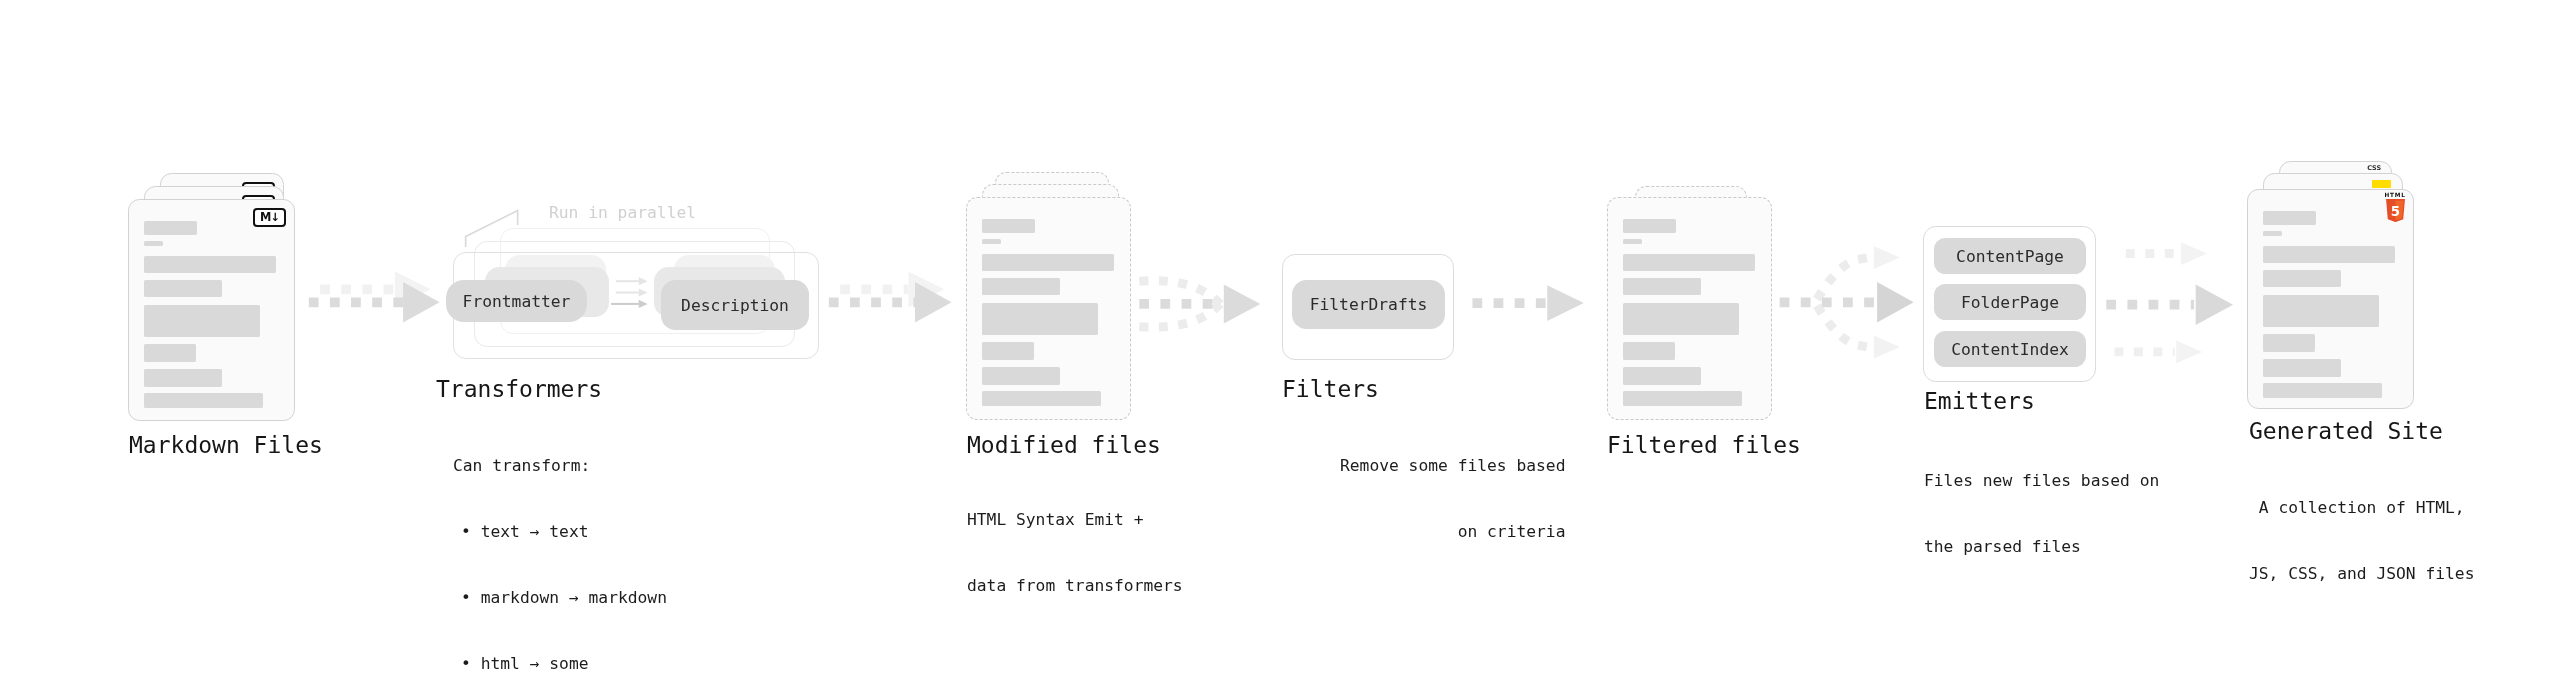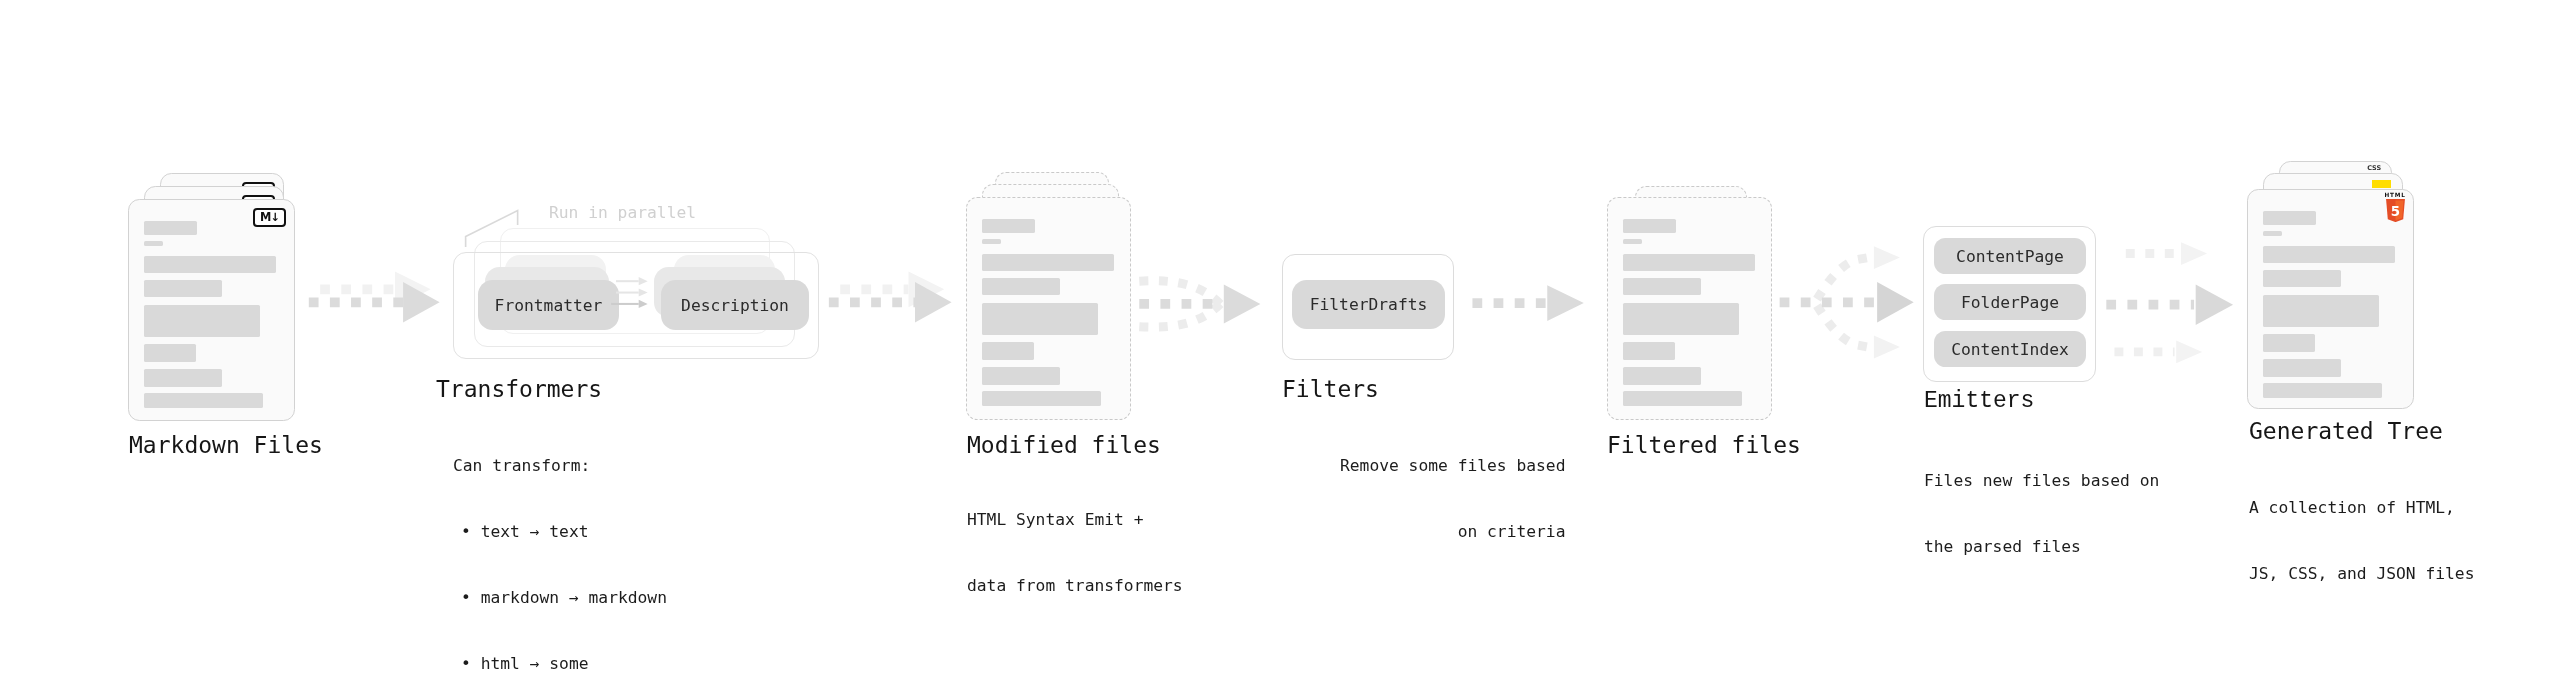--- a/index.html
+++ b/index.html
@@ -64,21 +64,21 @@
     <div class="layerbox" style="left:500px;top:228px;width:270px;height:106px;border:1.6px solid #f0f0f0;"></div>
     <div class="layerbox" style="left:474px;top:241px;width:321px;height:106px;border:1.6px solid #e9e9e9;"></div>
 
     <div class="pill echo2" style="left:505px;top:255px;width:101px;height:50px;"></div>
     <div class="pill echo1" style="left:485px;top:267px;width:124px;height:50px;"></div>
     <div class="pill echo2" style="left:674px;top:255px;width:101px;height:50px;"></div>
     <div class="pill echo1" style="left:654px;top:267px;width:131px;height:50px;"></div>
 
     <div class="layerbox" style="left:453px;top:252px;width:366px;height:107px;border:1.6px solid #e1e1e1;"></div>
 
-    <div class="pill" style="left:478px;top:280px;width:141px;height:50px;">Frontmatter</div>
+    <div class="pill" style="left:446px;top:280px;width:141px;height:42px;border-radius:18px;">Frontmatter</div>
     <div class="pill" style="left:661px;top:280px;width:148px;height:50px;">Description</div>
 
     <div class="parallel-note">Run in parallel</div>
 
     <div class="stage-label" style="left:436px;top:376px;">Transformers</div>
     <div class="stage-desc" style="left:453px;top:411px;">
       <div>Can transform:</div>
       <div class="bullets">• text → text</div>
       <div class="bullets">• markdown → markdown</div>
       <div class="bullets">• html → some</div>
@@ -132,21 +132,21 @@
 </div>
     </div>
     <div class="stage-label" style="left:1607px;top:432px;">Filtered files</div>
   </div>
 
   <div>
     <div class="whitebox" style="left:1923px;top:226px;width:173px;height:156px;"></div>
     <div class="pill" style="left:1934px;top:238px;width:152px;height:36px;border-radius:11.4px;">ContentPage</div>
     <div class="pill" style="left:1934px;top:284px;width:152px;height:36px;border-radius:11.4px;">FolderPage</div>
     <div class="pill" style="left:1934px;top:331px;width:152px;height:36px;border-radius:11.4px;">ContentIndex</div>
-    <div class="stage-label" style="left:1924px;top:388px;font-family:Liberation Mono, monospace;">Emitters</div>
+    <div class="stage-label" style="left:1924px;top:388px;">Emitters</div>
     <div class="stage-desc" style="left:1924px;top:426px;">
       <div>Files new files based on</div>
       <div>the parsed files</div>
     </div>
   </div>
 
   <div>
     <div class="card solid" style="left:2279px;top:161px;width:113px;height:220px;">
       <div class="css-badge">
         <div class="txt">CSS</div>
@@ -169,22 +169,22 @@
   <div class="bar" style="width:53px;height:14px;"></div>
   <div class="bar" style="width:19.5px;height:5.7px;margin-top:5.7px;"></div>
   <div class="bar" style="width:132px;height:17px;margin-top:9.8px;"></div>
   <div class="bar" style="width:78px;height:17px;margin-top:6.5px;"></div>
   <div class="bar" style="width:116px;height:32px;margin-top:8.1px;"></div>
   <div class="bar" style="width:52px;height:18px;margin-top:7.3px;"></div>
   <div class="bar" style="width:78px;height:18px;margin-top:6.5px;"></div>
   <div class="bar" style="width:119px;height:15.4px;margin-top:6.5px;"></div>
 </div>
     </div>
-    <div class="stage-label" style="left:2249px;top:418px;">Generated Tree</div>
-    <div class="stage-desc" style="left:2249px;top:453px;">
+    <div class="stage-label" style="left:2249px;top:418px;">Generated Site</div>
+    <div class="stage-desc" style="left:2249px;top:453px;text-align:center;">
       <div>A collection of HTML,</div>
       <div>JS, CSS, and JSON files</div>
     </div>
   </div>
 
   <svg class="arrows" width="2576" height="681" viewBox="0 0 3170 838">
 
     <path d="M573 304 L573 291 L637 259 L637 277" fill="none" stroke="#d9d9d9" stroke-width="2"></path>
 
     <g>

